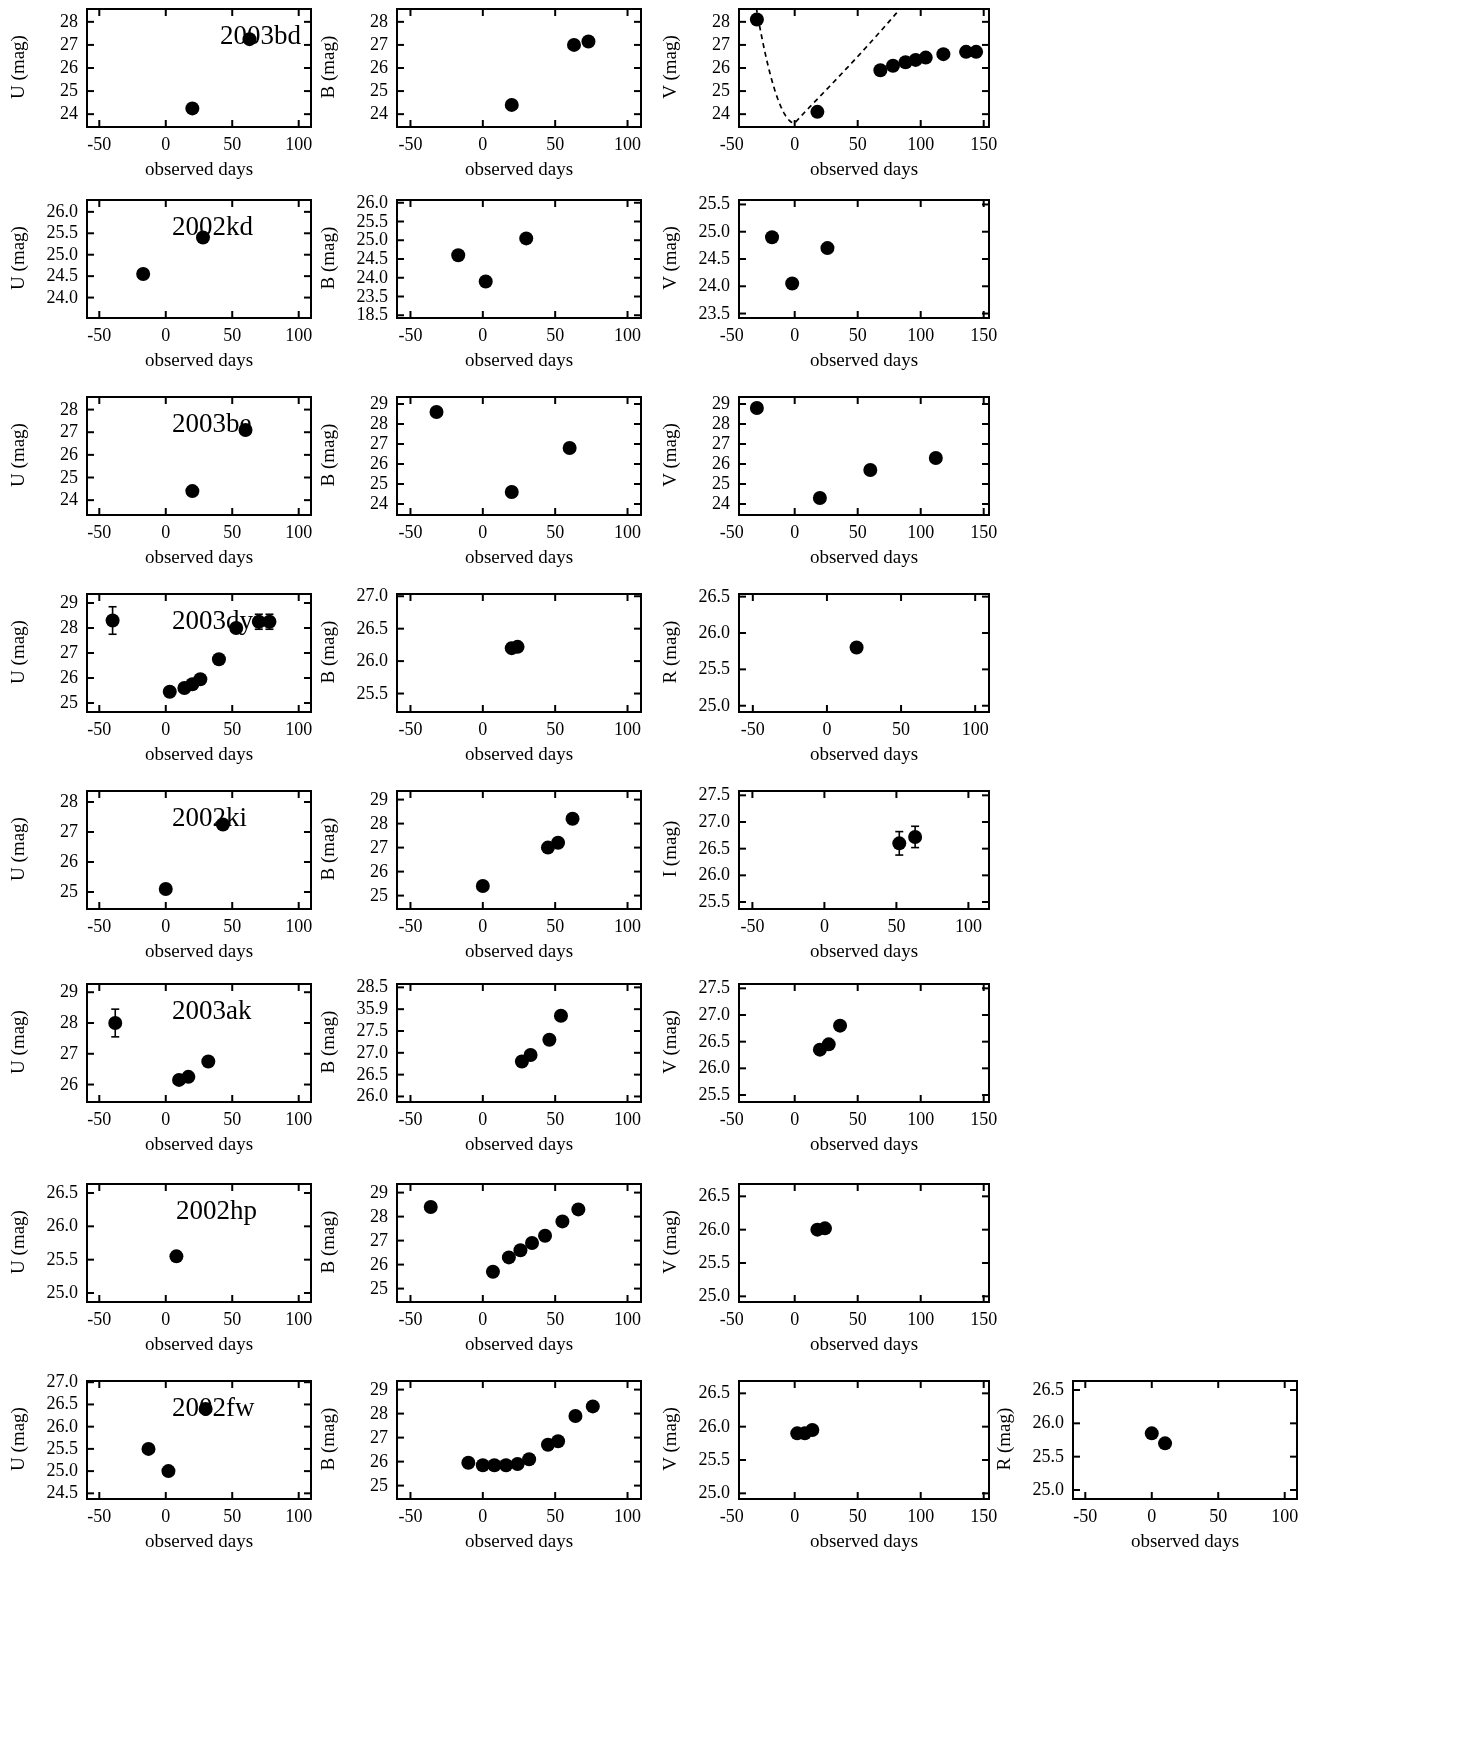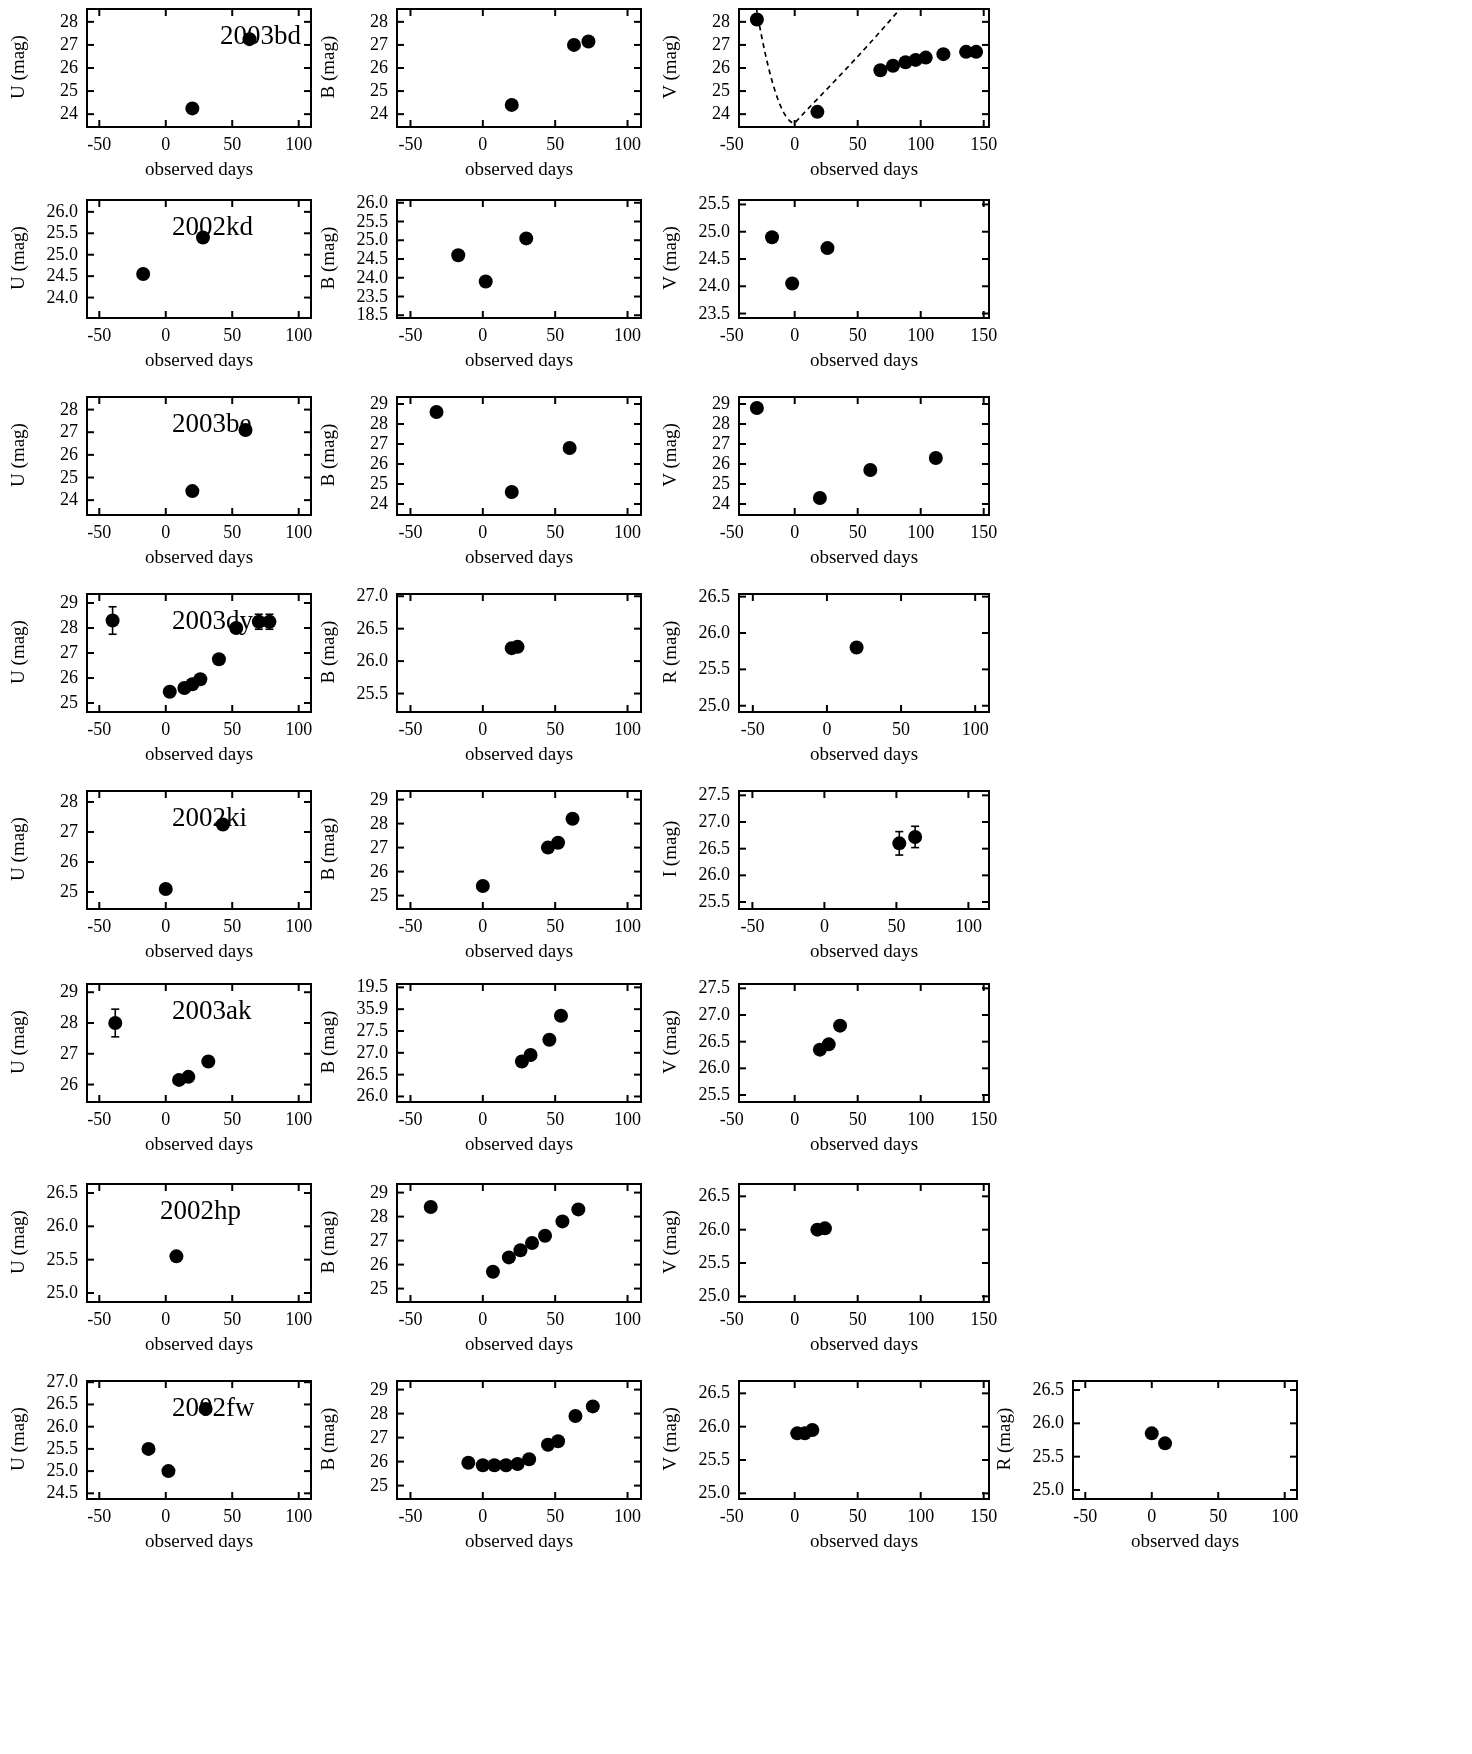--- a/index.html
+++ b/index.html
@@ -879,21 +879,21 @@
           <line x1="246" x2="238" y1="26.181818181818244" y2="26.181818181818244" stroke="#000" stroke-width="2"></line>
           <line x1="0" x2="8" y1="4.3636363636364255" y2="4.3636363636364255" stroke="#000" stroke-width="2"></line>
           <line x1="246" x2="238" y1="4.3636363636364255" y2="4.3636363636364255" stroke="#000" stroke-width="2"></line>
         </g>
       </svg>
       <div class="ytick" style="left: 320px; top: 1085.45px; width: 68px;">26.0</div>
       <div class="ytick" style="left: 320px; top: 1063.64px; width: 68px;">26.5</div>
       <div class="ytick" style="left: 320px; top: 1041.82px; width: 68px;">27.0</div>
       <div class="ytick" style="left: 320px; top: 1020px; width: 68px;">27.5</div>
       <div class="ytick" style="left: 320px; top: 998.182px; width: 68px;">35.9</div>
-      <div class="ytick" style="left: 320px; top: 976.364px; width: 68px;">19.5</div>
+      <div class="ytick" style="left: 320px; top: 976.364px; width: 68px;">28.5</div>
       <div class="xtick" style="left: 380.471px; top: 1109px; width: 60px;">-50</div>
       <div class="xtick" style="left: 452.824px; top: 1109px; width: 60px;">0</div>
       <div class="xtick" style="left: 525.176px; top: 1109px; width: 60px;">50</div>
       <div class="xtick" style="left: 597.529px; top: 1109px; width: 60px;">100</div>
       <div class="ylab" style="left: 268px; top: 1031px; width: 120px; text-align: center; transform: rotate(-90deg);">B (mag)</div>
       <div class="xlab" style="left: 396px; top: 1133px; width: 246px;">observed days</div>
     </div>
     <div class="panel" style="left: 0px; top: 0px;">
       <div class="frame" style="left: 738px; top: 983px; width: 252px; height: 120px;"></div>
       <svg width="372" height="190" style="left: 738px; top: 983px;">
@@ -980,21 +980,21 @@
       <div class="ytick" style="left: 10px; top: 1282px; width: 68px;">25.0</div>
       <div class="ytick" style="left: 10px; top: 1248.67px; width: 68px;">25.5</div>
       <div class="ytick" style="left: 10px; top: 1215.33px; width: 68px;">26.0</div>
       <div class="ytick" style="left: 10px; top: 1182px; width: 68px;">26.5</div>
       <div class="xtick" style="left: 69.2941px; top: 1309px; width: 60px;">-50</div>
       <div class="xtick" style="left: 135.765px; top: 1309px; width: 60px;">0</div>
       <div class="xtick" style="left: 202.235px; top: 1309px; width: 60px;">50</div>
       <div class="xtick" style="left: 268.706px; top: 1309px; width: 60px;">100</div>
       <div class="ylab" style="left: -42px; top: 1231px; width: 120px; text-align: center; transform: rotate(-90deg);">U (mag)</div>
       <div class="xlab" style="left: 86px; top: 1333px; width: 226px;">observed days</div>
-      <div class="snlabel" style="left: 160px; top: 1195px;">2002hp</div>
+      <div class="snlabel" style="left: 176px; top: 1195px;">2002hp</div>
     </div>
     <div class="panel" style="left: 0px; top: 0px;">
       <div class="frame" style="left: 396px; top: 1183px; width: 246px; height: 120px;"></div>
       <svg width="366" height="190" style="left: 396px; top: 1183px;">
         <defs>
           <clipPath id="clip19">
             <rect x="0" y="0" width="246" height="120"></rect>
           </clipPath>
         </defs>
         <g clip-path="url(#clip19)">

